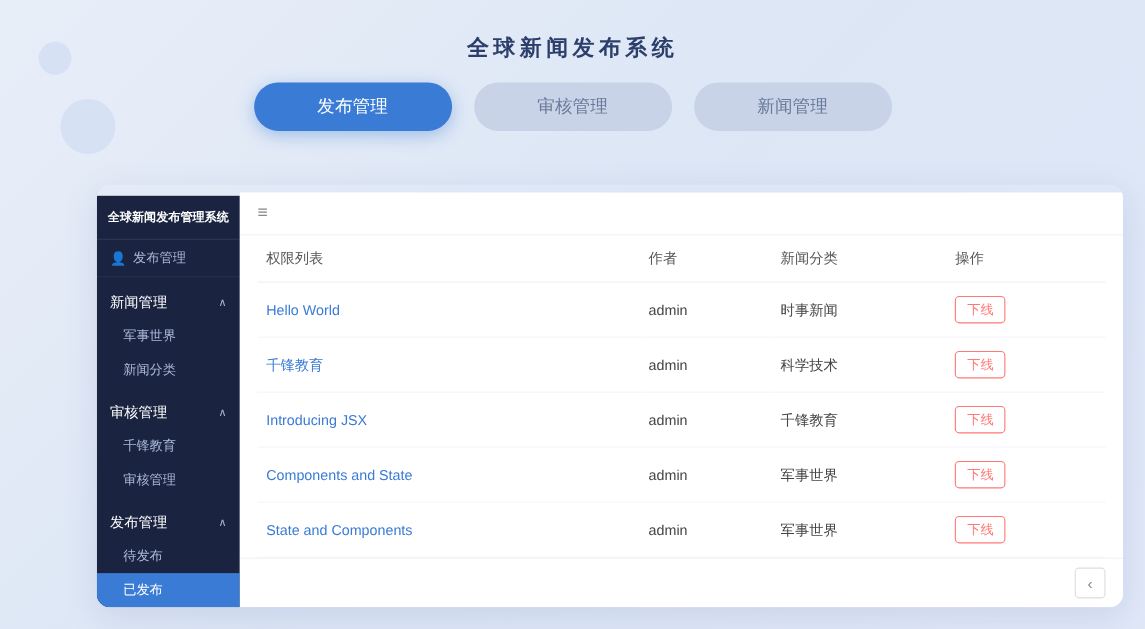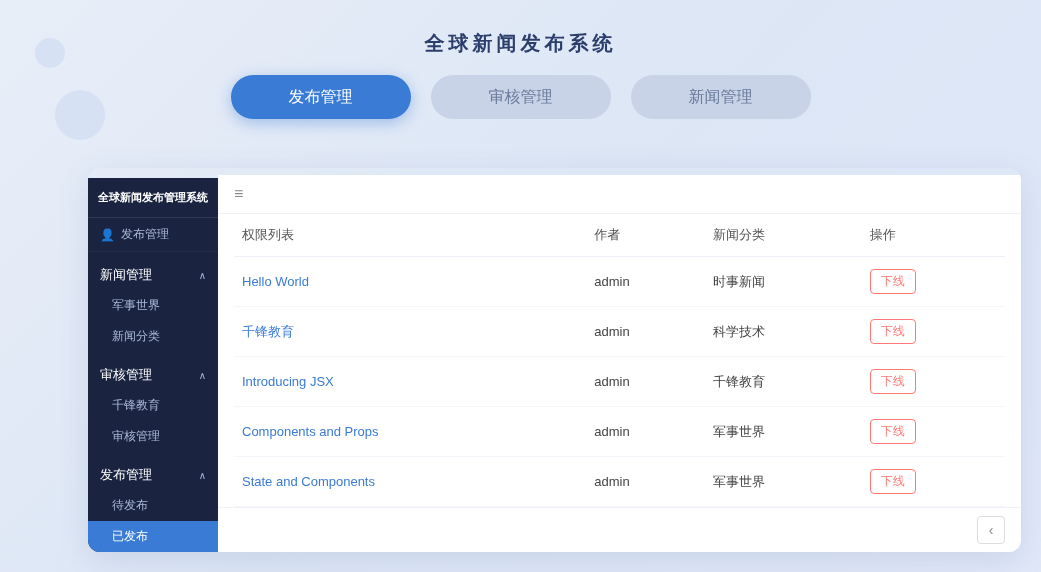--- a/index.html
+++ b/index.html
@@ -324,21 +324,21 @@
     </tr>
             <tr>
       <td class="link-cell">Introducing JSX</td>
       <td>admin</td>
       <td>千锋教育</td>
       <td>
         <button class="offline-btn">下线</button>
       </td>
     </tr>
             <tr>
-      <td class="link-cell">Components and Props</td>
+      <td class="link-cell">Components and State</td>
       <td>admin</td>
       <td>军事世界</td>
       <td>
         <button class="offline-btn">下线</button>
       </td>
     </tr>
             <tr>
       <td class="link-cell">State and Components</td>
       <td>admin</td>
       <td>军事世界</td>

